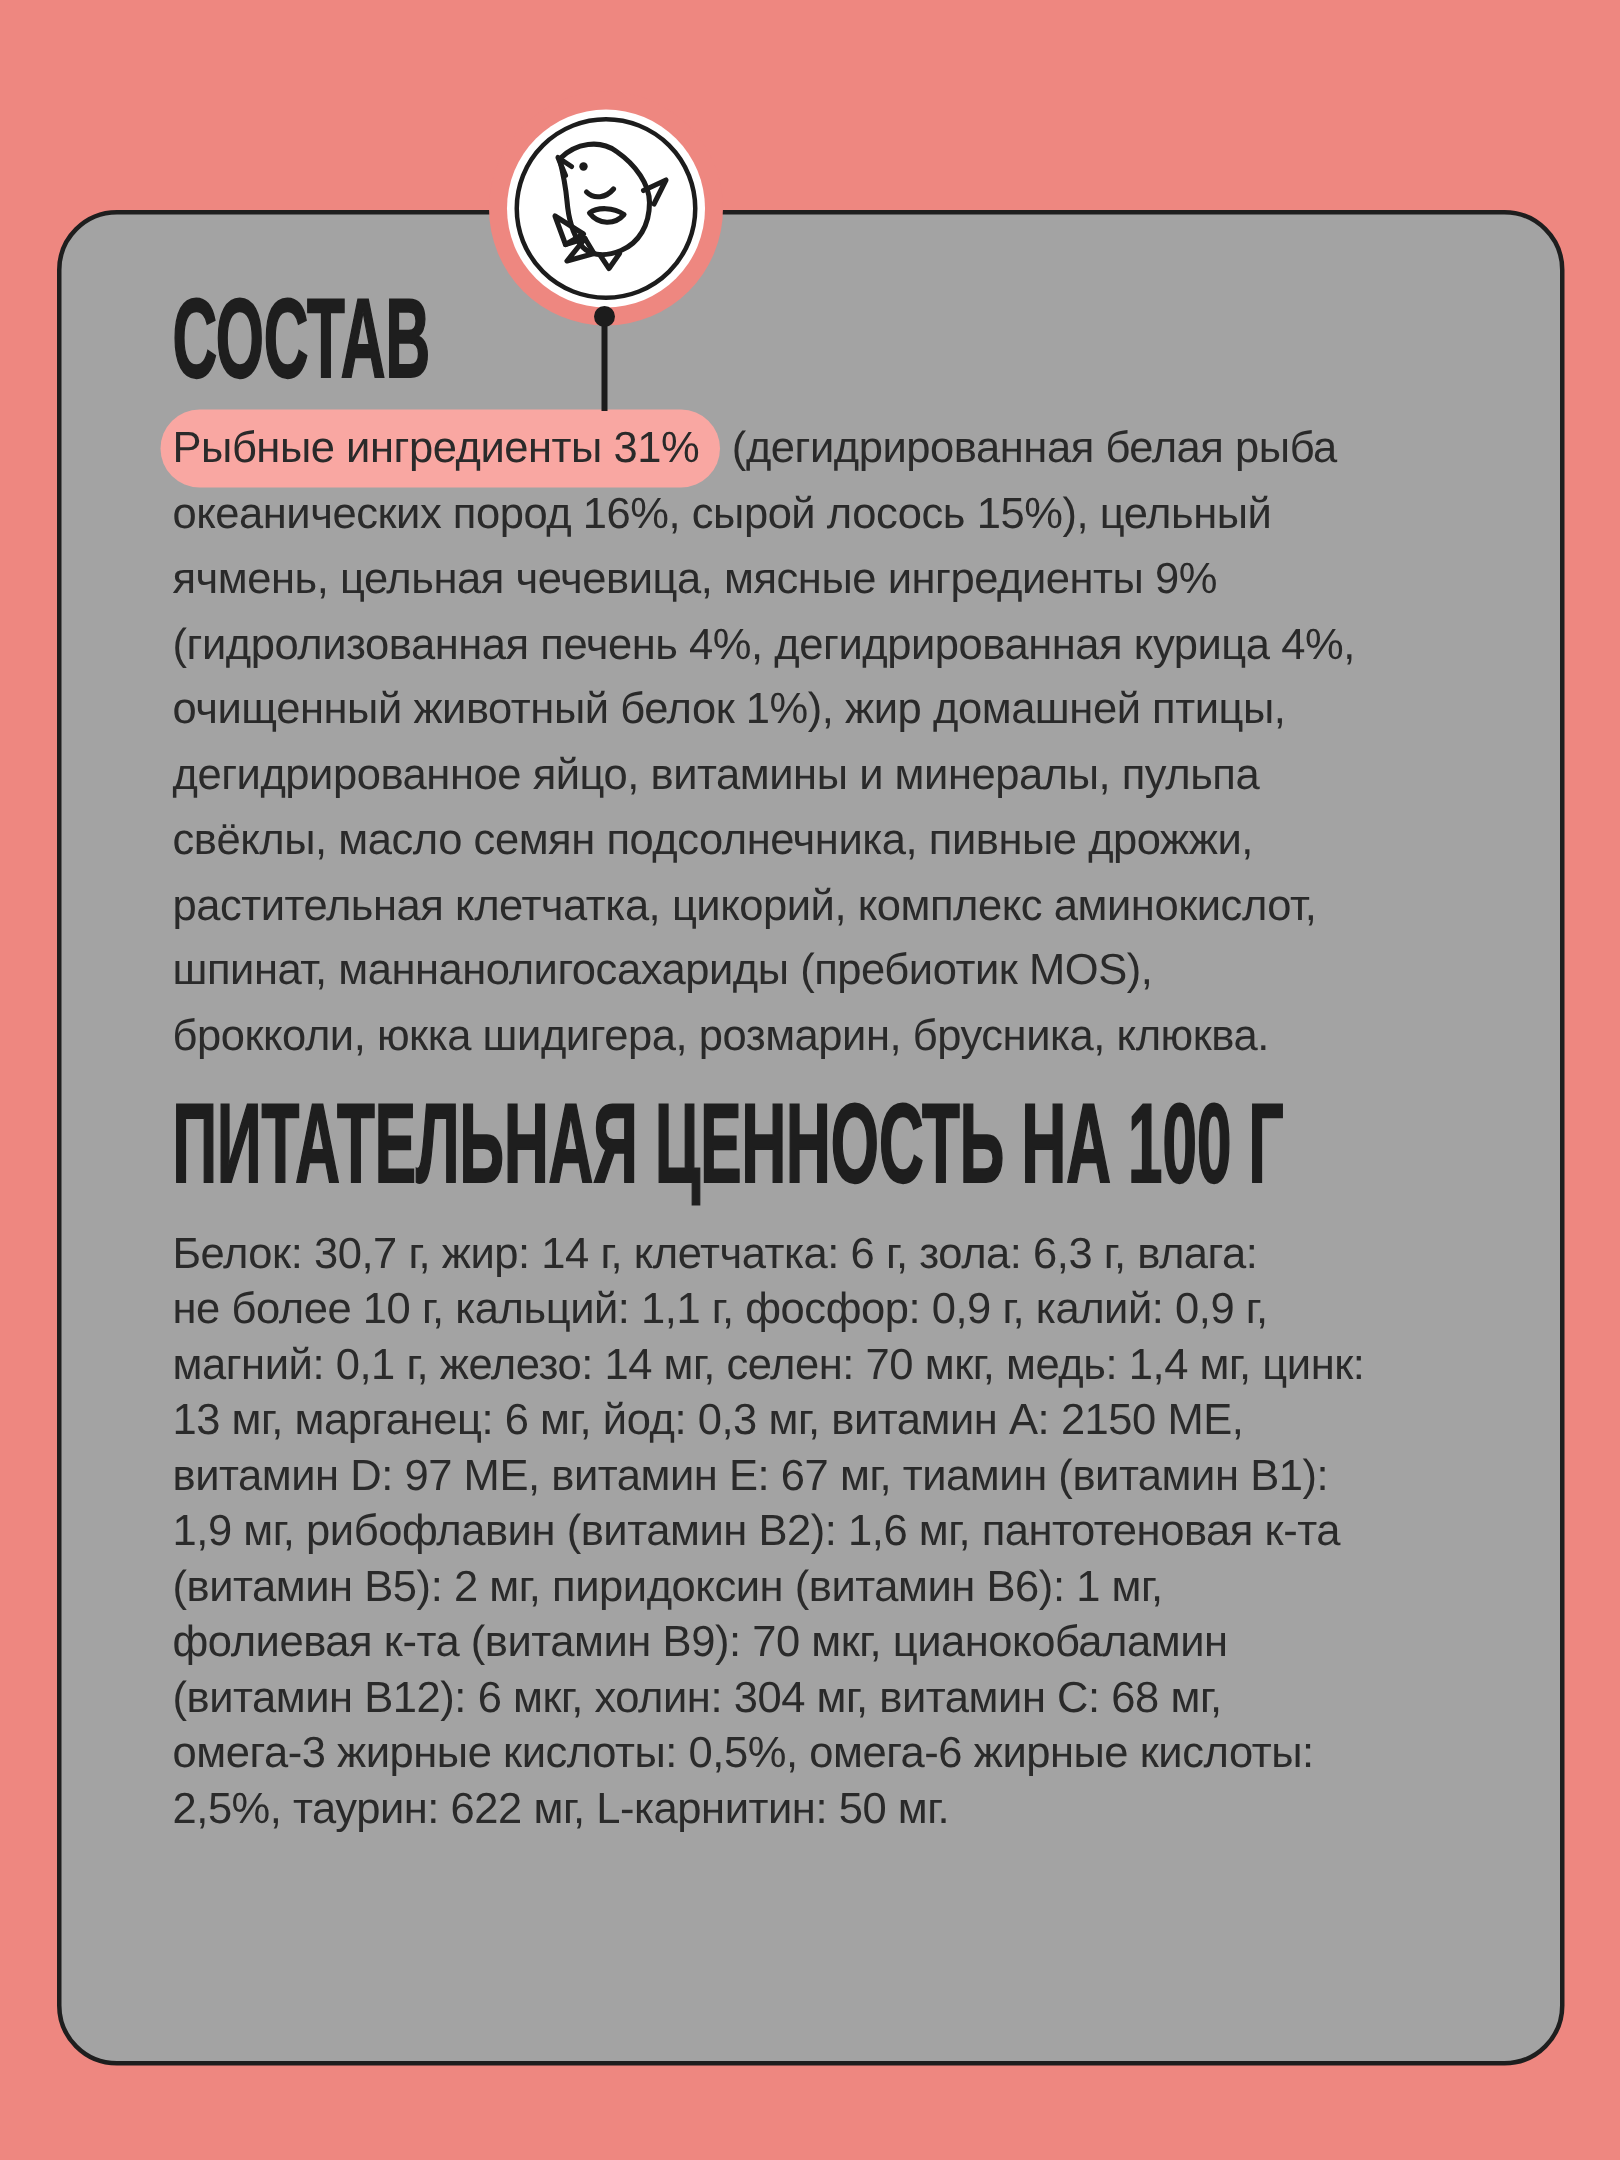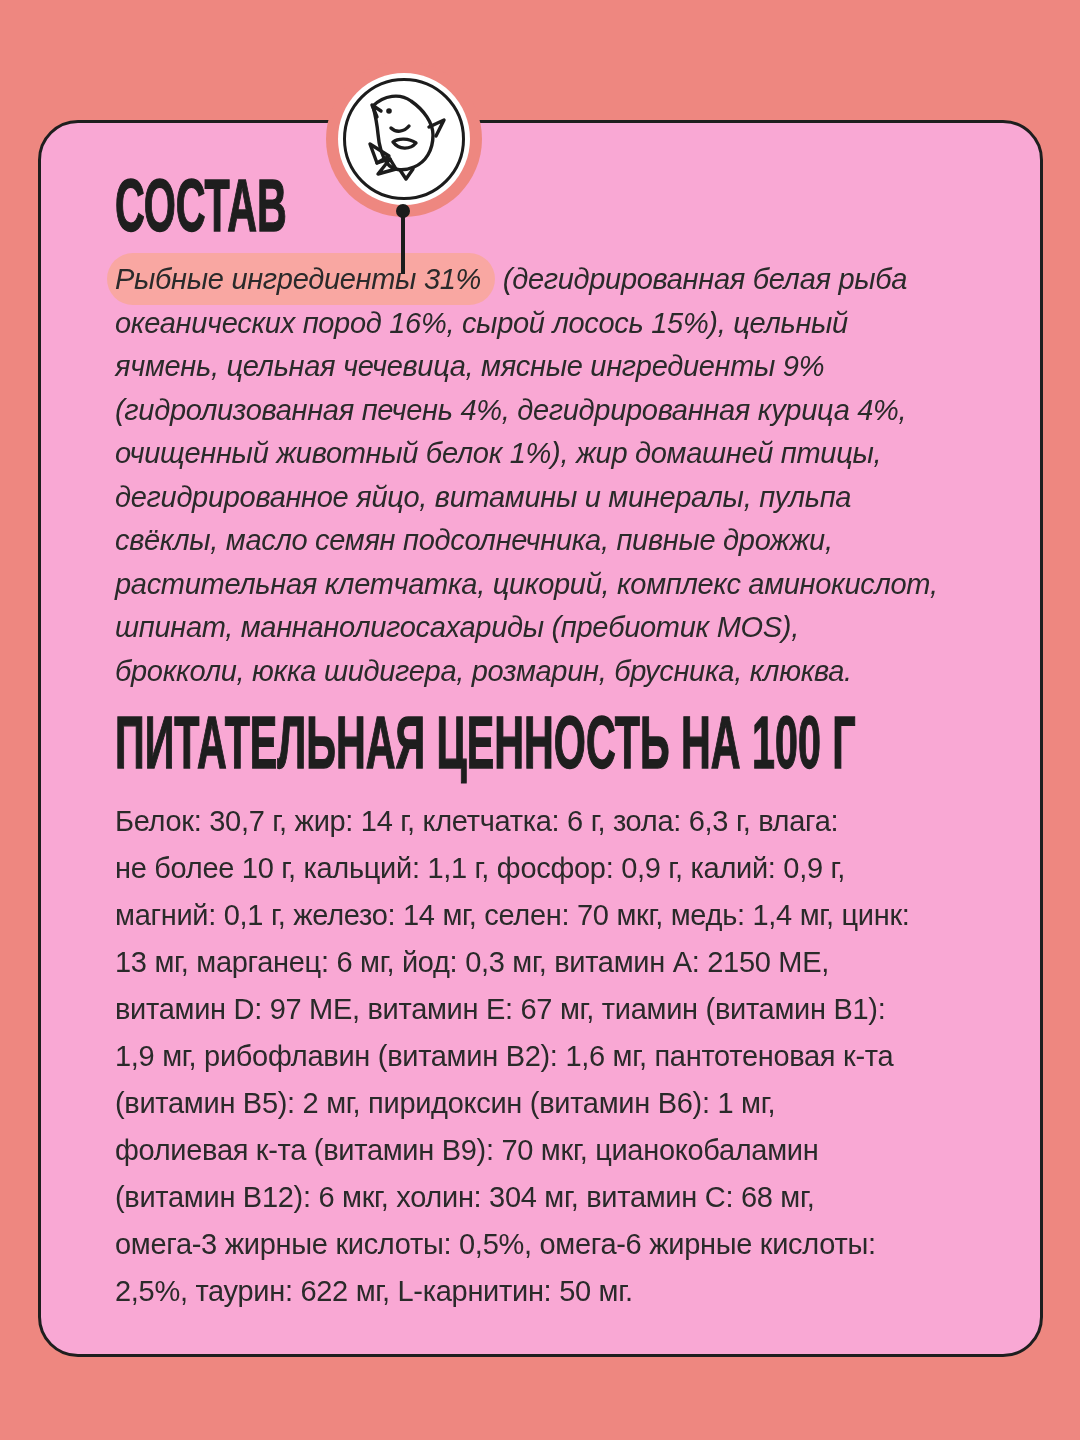--- a/index.html
+++ b/index.html
@@ -15,25 +15,25 @@
     position: relative;
   }
   .page {
     position: absolute;
     inset: 0;
   }
   
   .card {
     position: absolute;
     left: 38px;
-    top: 120px;
+    top: 140px;
     width: 1005px;
     height: 1237px;
     box-sizing: border-box;
-    background: #f9a8d4;
+    background: #a3a3a3;
     border: 3px solid #1E1E1E;
     border-radius: 40px;
     padding: 45px 30px 10px 74px;
     overflow: visible;
   }
   
   .heading {
     font-weight: bold;
     font-size: 75px;
     line-height: 75px;
@@ -50,22 +50,22 @@
   }
   
   .para {
     font-size: 29px;
     line-height: 43.5px;
     letter-spacing: -0.3px;
     color: #2A2A2A;
     white-space: pre;
     margin: 0;
   }
-  .para.composition { margin-top: 15px; font-style: italic; }
-  .para.nutrition   { margin-top: 18px; line-height: 47px; }
+  .para.composition { margin-top: 15px; }
+  .para.nutrition   { margin-top: 18px; line-height: 37px; }
   .highlight {
     background: #F9A7A2;
     border-radius: 26px;
     padding: 10px 14px 10px 8px;
     margin-left: -8px;
   }
   
   .icon-badge {
     position: absolute;
     left: 326px;

